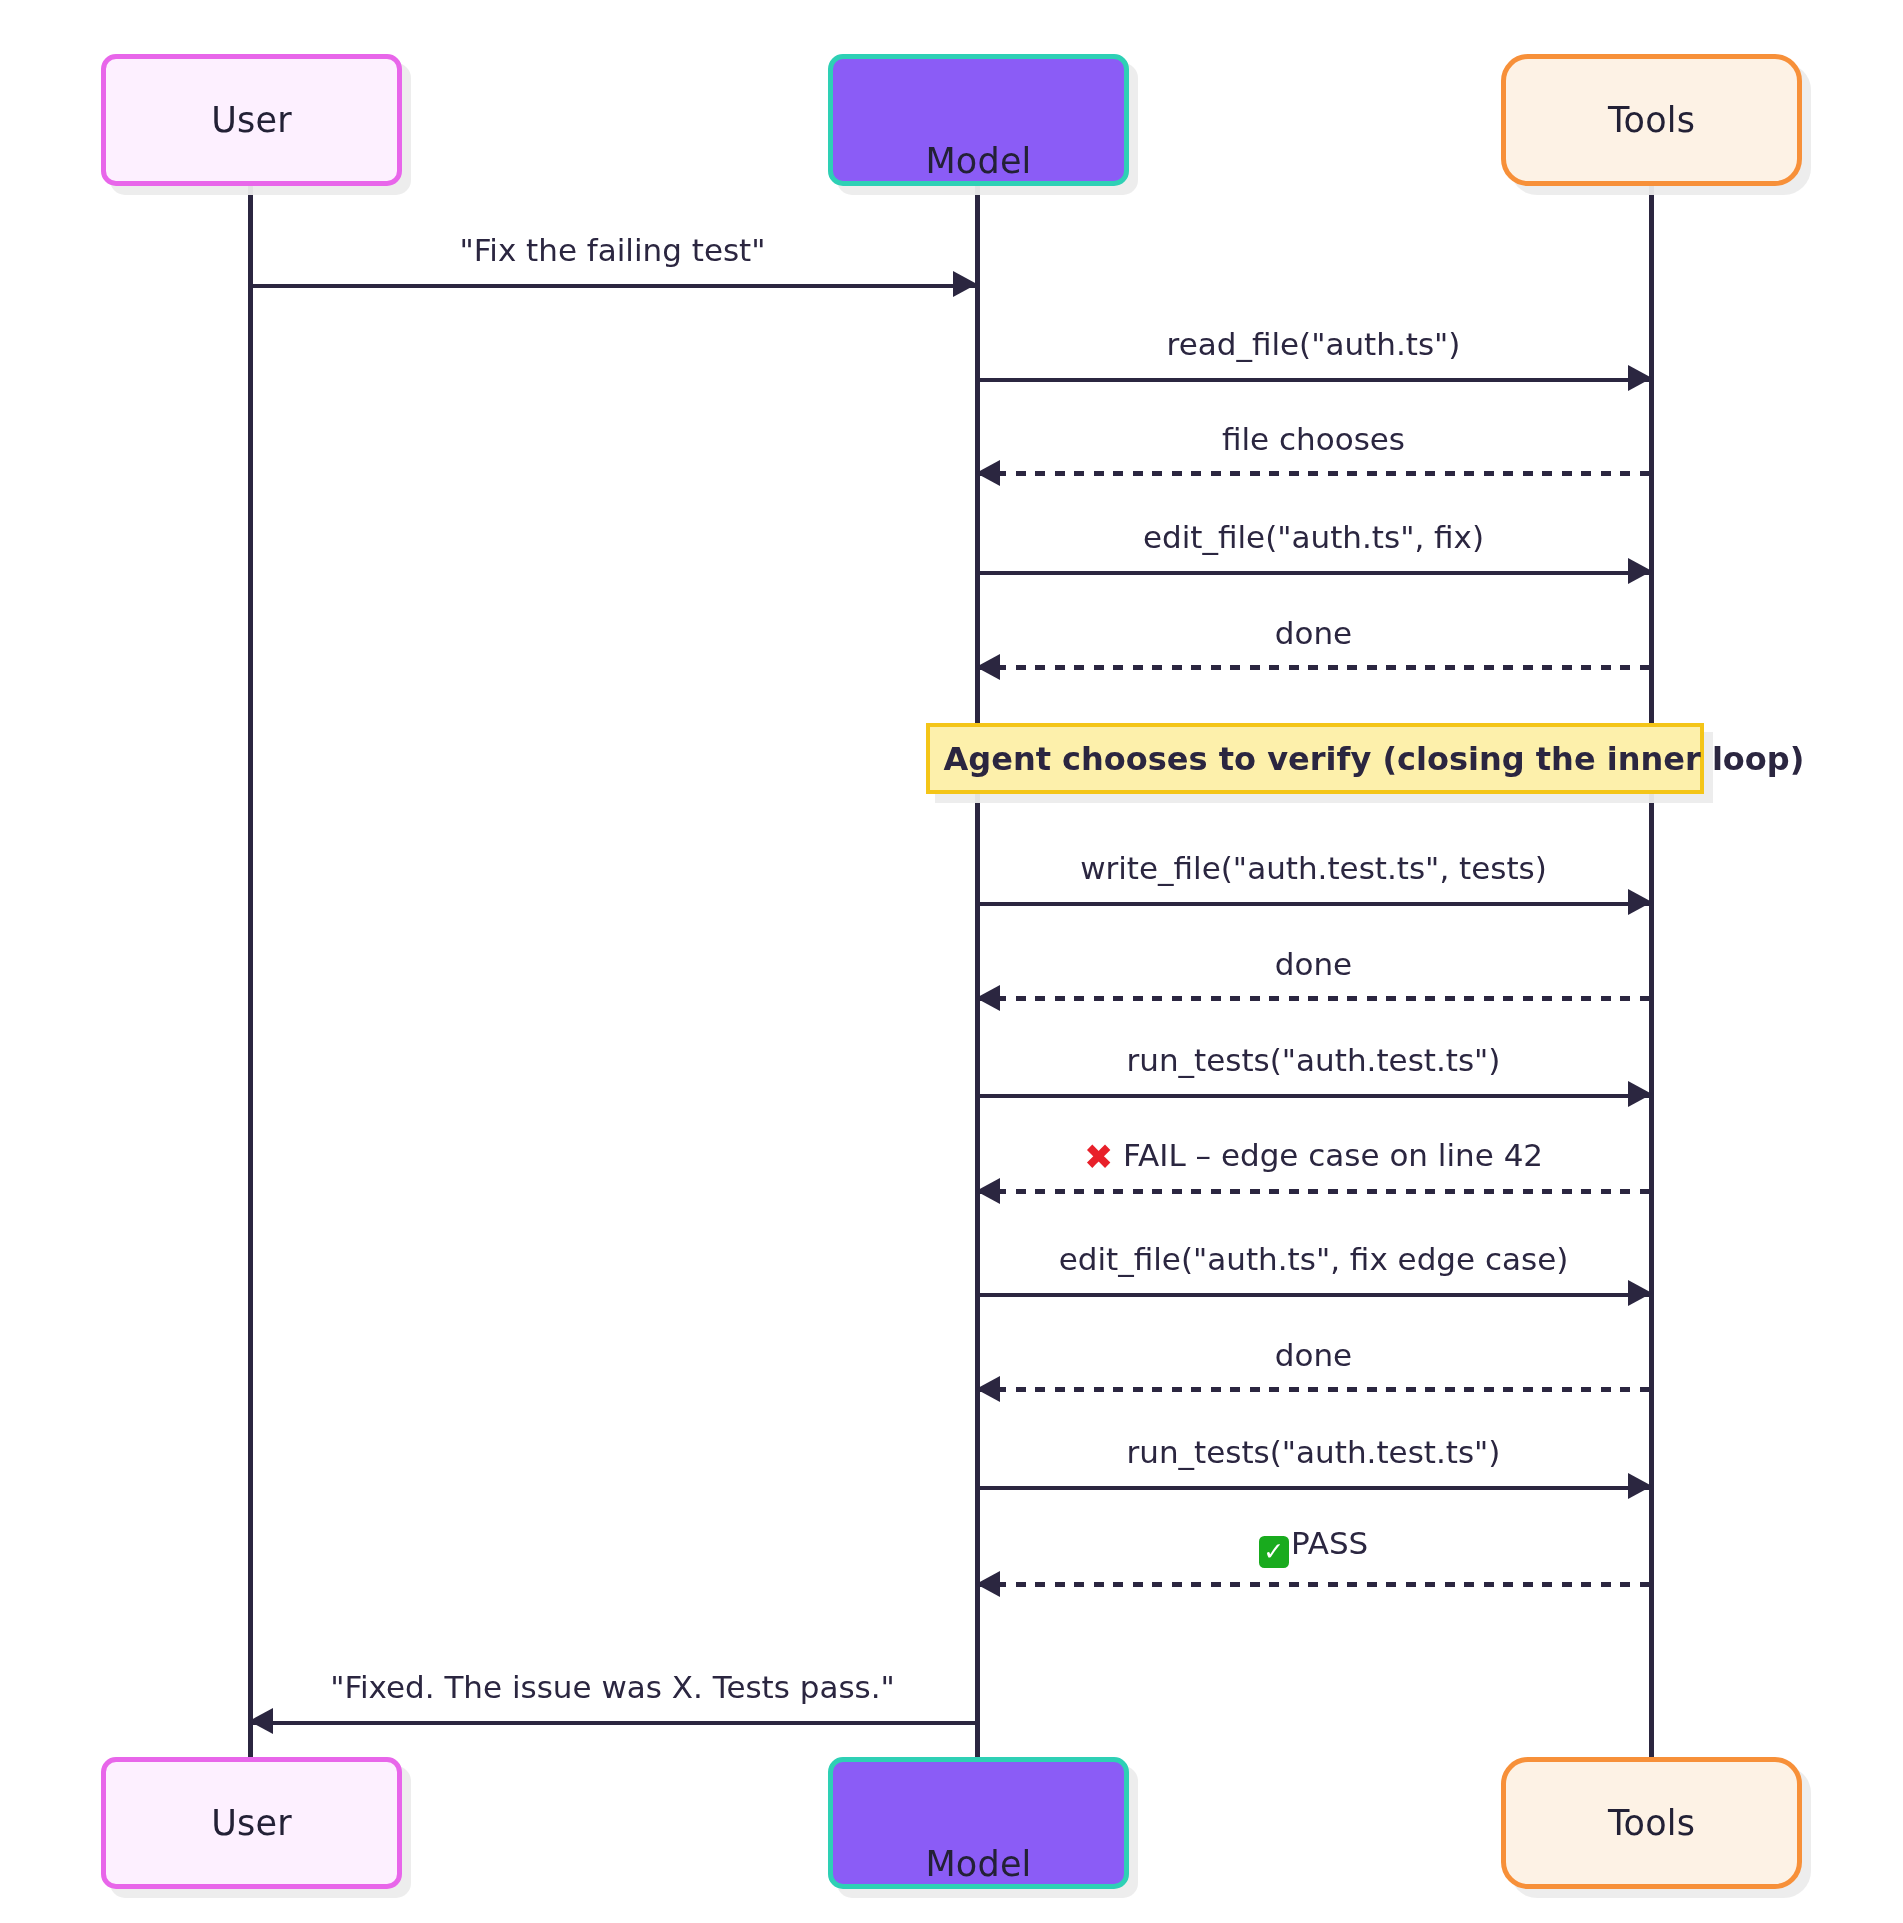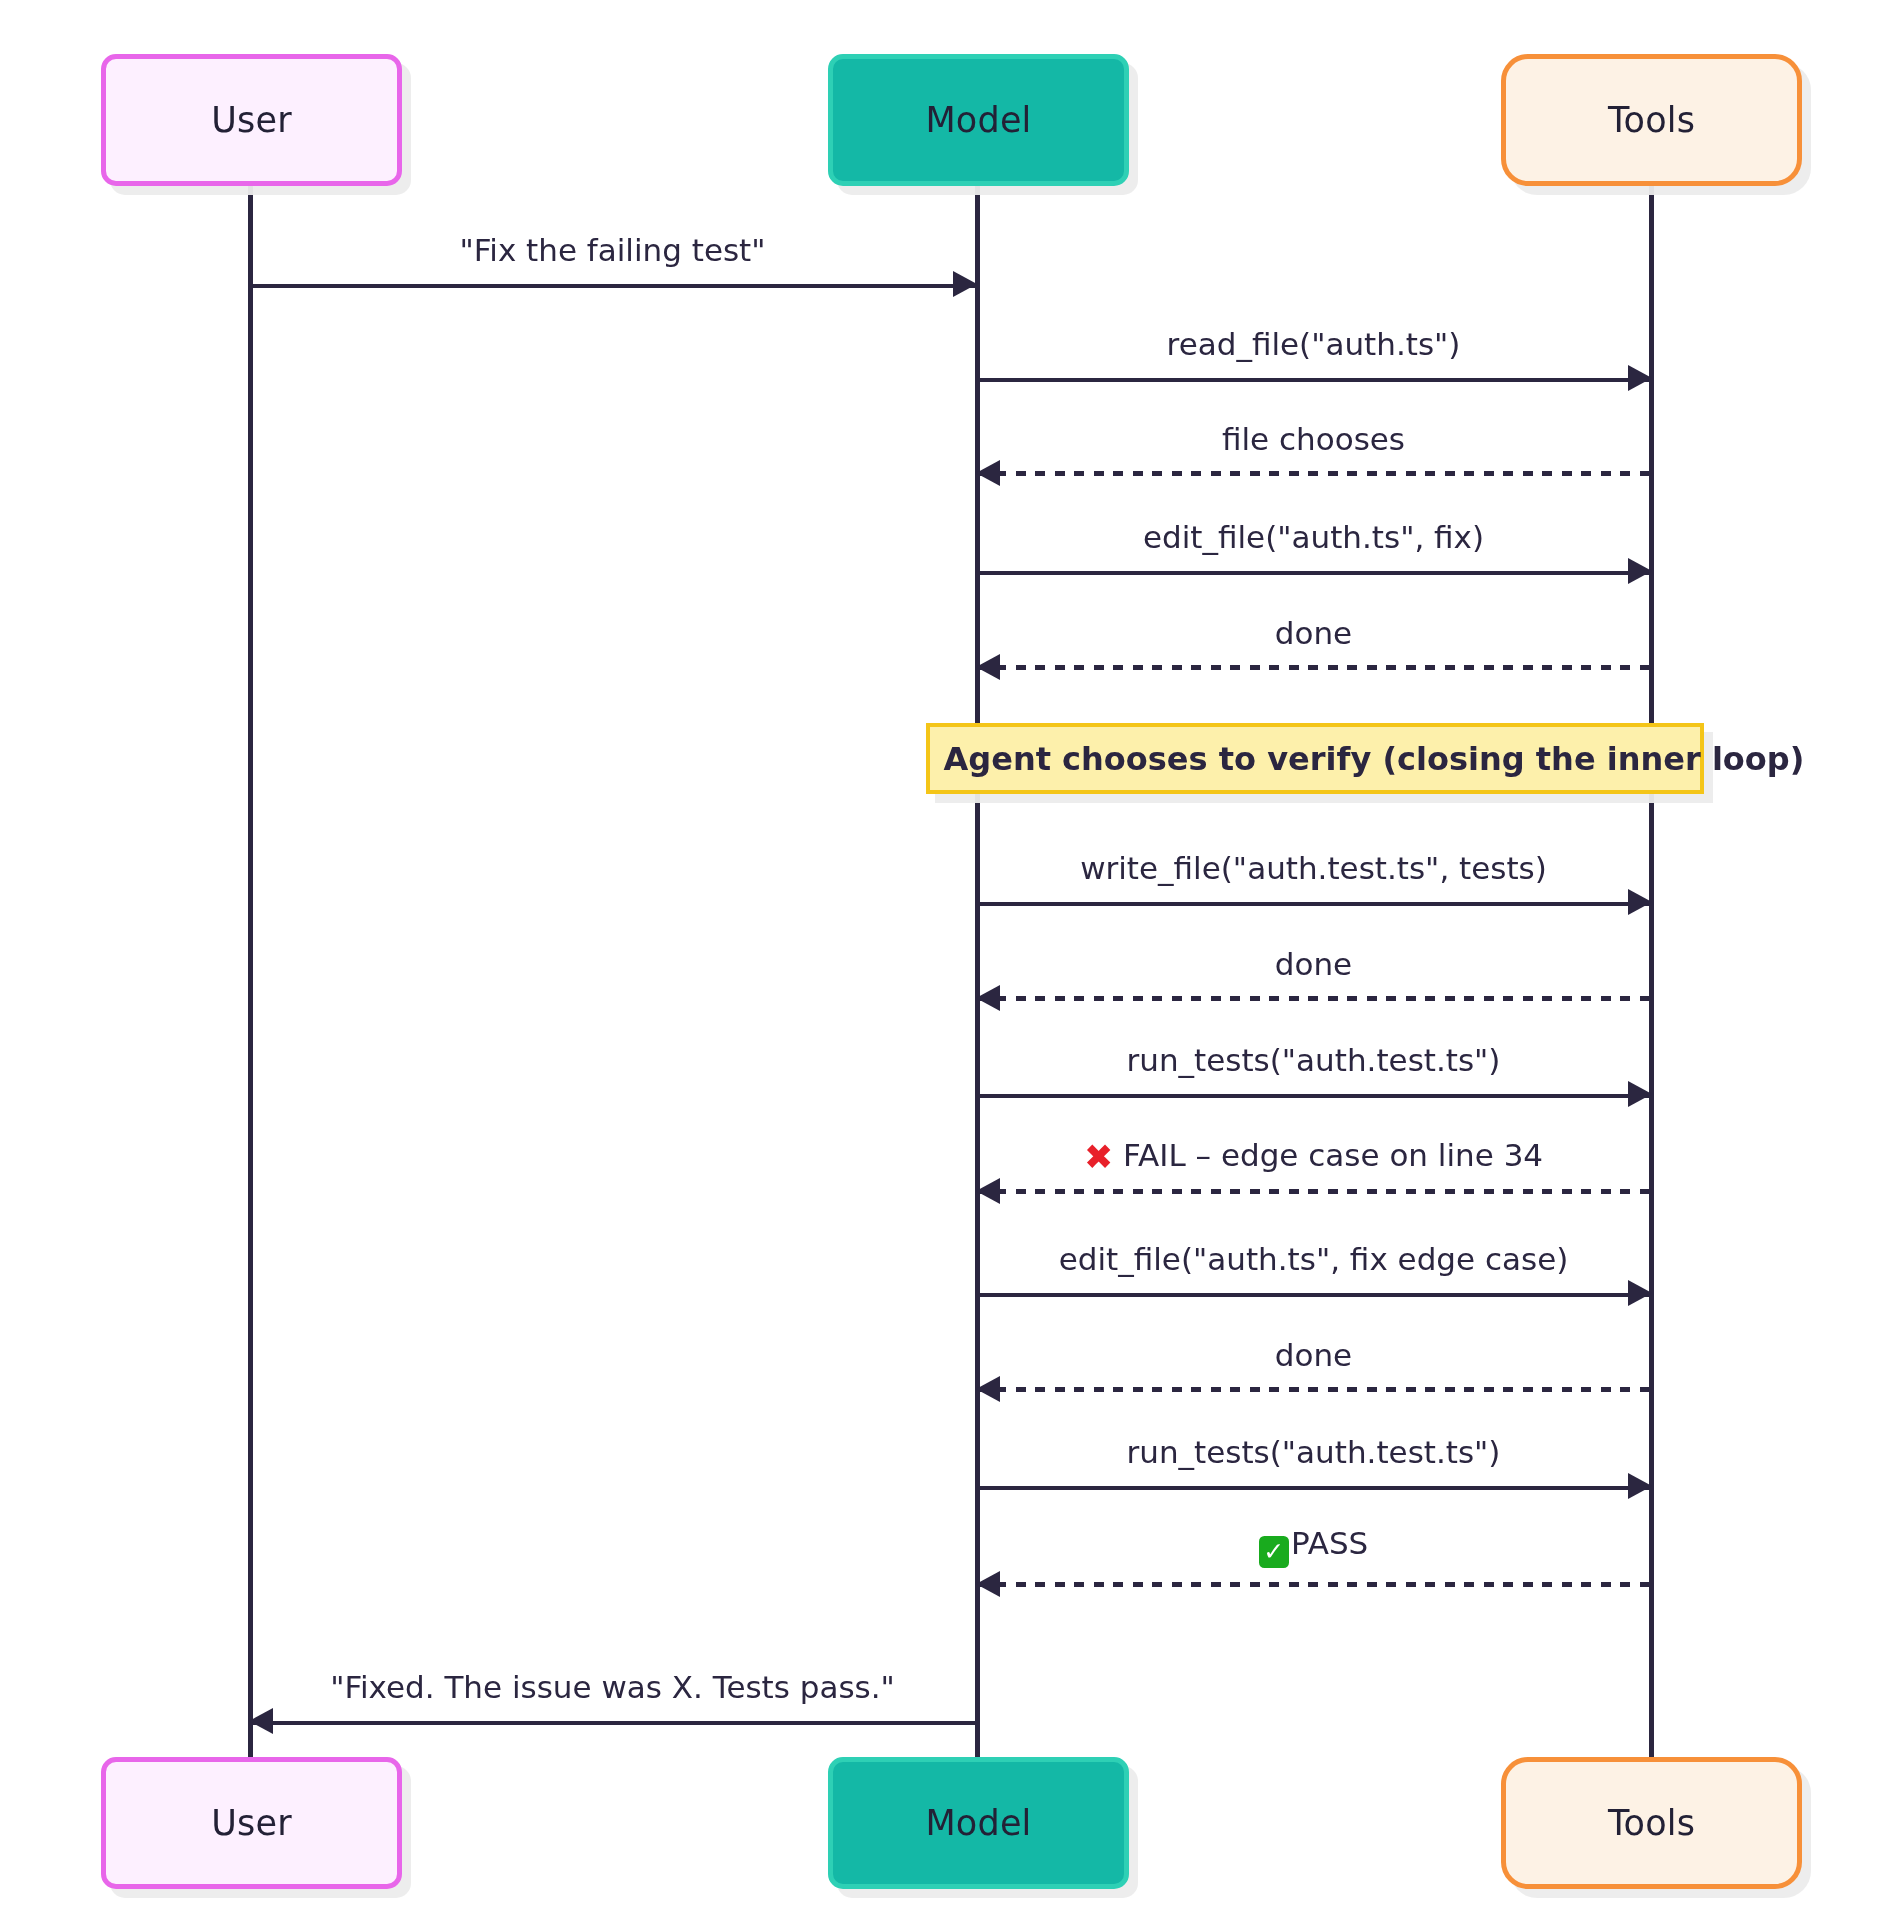--- a/index.html
+++ b/index.html
@@ -33,21 +33,21 @@
     box-shadow: 9px 9px 0 0 rgba(236,236,236,0.95);
     z-index: 5;
   }
   .actor-label {
     font-size: 35px;
     color: #232136;
     letter-spacing: 0.2px;
     font-family: "DejaVu Sans", sans-serif;
   }
   .actor-user   { background:#fdf0ff; border-color:#e866ea; }
-  .actor-model  { background:#14b8a6; border-color:#2ed0b5; }
+  .actor-model  { background:#8b5cf6; border-color:#2ed0b5;align-items:flex-end; }
   .actor-tools  { background:#fdf2e5; border-color:#f79039;border-radius:27px; }
 
   
   .lifeline {
     position: absolute;
     width: 4.5px;
     background: #2b2640;
     z-index: 1;
   }
 
@@ -214,21 +214,21 @@
   </div>
 
   <div class="msg arrow-right" style="left:977px; top:1058px; width:673px;">
     <div class="msg-label">run_tests("auth.test.ts")</div>
     <div class="line"></div>
     <div class="arrowhead"></div>
   </div>
 
   <div class="msg dashed arrow-left" style="left:977px; top:1155px; width:673px;">
     <div class="msg-label"><span class="emoji-x">✖</span>
-      <span>FAIL – edge case on line 34</span></div>
+      <span>FAIL – edge case on line 42</span></div>
     <div class="line"></div>
     <div class="arrowhead"></div>
   </div>
 
   <div class="msg arrow-right" style="left:977px; top:1257px; width:673px;">
     <div class="msg-label">edit_file("auth.ts", fix edge case)</div>
     <div class="line"></div>
     <div class="arrowhead"></div>
   </div>
 

